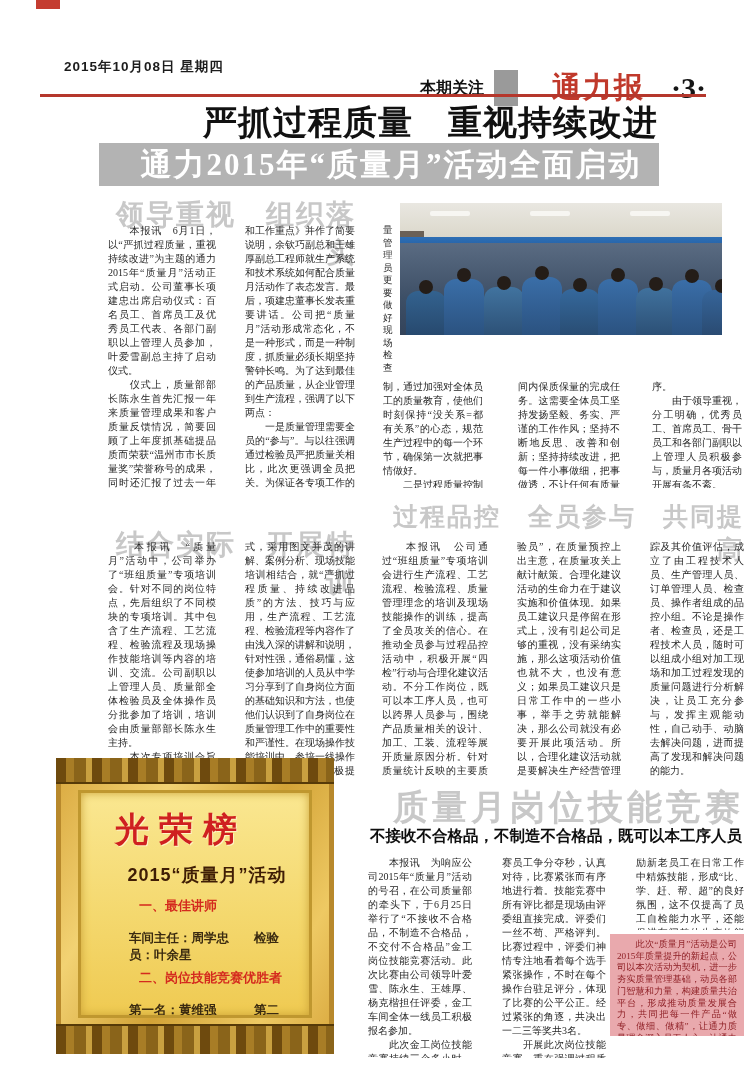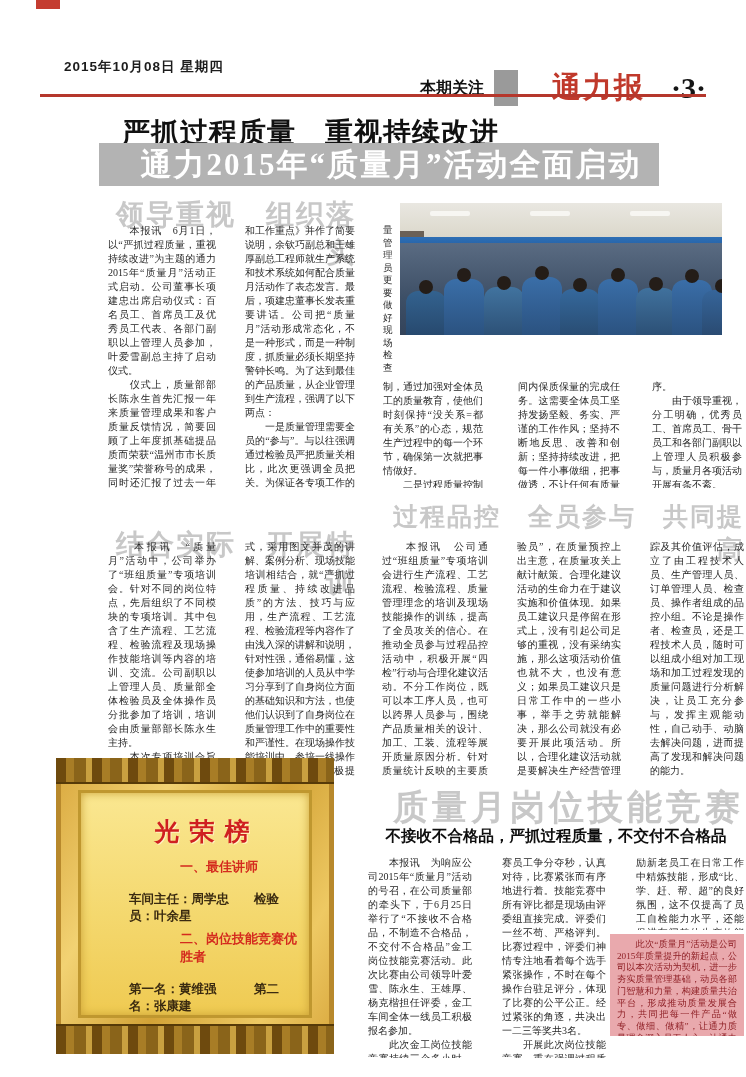--- a/index.html
+++ b/index.html
@@ -13,23 +13,23 @@
             font-weight:bold;font-size:13.5px;color:#1c1c1c;letter-spacing:1px;}
   .hdr-right{position:absolute;right:40px;top:46px;display:flex;align-items:center;height:44px;margin-top:20px;}
   .hdr-focus{font-family:"Liberation Sans","DejaVu Sans",sans-serif;font-weight:bold;font-size:16px;color:#111;}
   .hdr-divider{width:1px;height:36px;background:#9a9a9a;margin:0 10px;}
   .hdr-masthead{font-family:"Liberation Serif","DejaVu Serif",serif;font-weight:bold;
                 font-size:29px;color:#c0392b;letter-spacing:2px;}
   .hdr-pageno{font-family:"Liberation Serif","DejaVu Serif",serif;font-weight:bold;font-size:30px;color:#151515;margin-left:2px;}
   .hdr-rule{position:absolute;left:40px;top:94px;width:666px;height:3px;background:#b5372c;}
 
   
-  .headline{position:absolute;left:84px;top:100px;width:574px;margin:14px;text-align:left;
+  .headline{position:absolute;left:84px;top:100px;width:574px;margin:0;text-align:right;
             font-family:"Liberation Sans","DejaVu Sans",sans-serif;font-weight:bold;
-            font-size:28px;color:#111;letter-spacing:1px;}
+            font-size:34px;color:#111;letter-spacing:1px;}
   .gray-banner{position:absolute;left:99px;top:143px;width:560px;height:43px;background:#b3b3b3;
                color:#ffffff;font-weight:bold;font-size:31px;text-align:center;line-height:43px;
                letter-spacing:2px;font-family:"Liberation Serif","DejaVu Serif",serif;}
 
   
   .sec-title{position:absolute;margin:0;text-align:right;font-family:"Liberation Sans","DejaVu Sans",sans-serif;
              font-weight:bold;color:#c8c8c8;letter-spacing:2px;}
   .st-lead{left:84px;top:196px;width:272px;font-size:28px;}
   .st-train{left:84px;top:498px;width:272px;font-size:28px;margin-top:28px;}
   .st-ctrl{left:356px;top:500px;width:388px;font-size:25px;}
@@ -91,27 +91,27 @@
          background:linear-gradient(120deg,#d9a83e,#f2d273 28%,#d3a337 55%,#eec963 80%,#d9a83e);
          border-left:5px solid #b8892c;border-right:5px solid #b8892c;}
   .board-top,.board-bottom{position:absolute;left:-5px;right:-5px;height:26px;
          background:repeating-linear-gradient(90deg,#6e4a0e 0 10px,#a87d26 10px 18px,#8a641a 18px 30px,#c9a040 30px 36px);
          border-bottom:2px solid #563a08;}
   .board-top{top:0;}
   .board-bottom{bottom:0;height:30px;border-top:2px solid #563a08;border-bottom:none;}
   .board-panel{position:absolute;left:17px;right:17px;top:32px;bottom:36px;
          background:linear-gradient(#fae791,#f4d86e 55%,#efca52);
          border:3px solid #bf972f;box-shadow:inset 0 0 10px #caa137;padding:6px 10px;overflow:hidden;}
-  .board-title{text-align:center;font-family:"Liberation Serif","DejaVu Serif",serif;font-weight:bold;
-               font-size:25px;color:#cf2020;letter-spacing:10px;text-shadow:1px 1px 0 #fff3c4;margin-top:16px;}
+  .board-title{font-family:"Liberation Serif","DejaVu Serif",serif;font-weight:bold;
+               font-size:34px;color:#cf2020;letter-spacing:10px;text-shadow:1px 1px 0 #fff3c4;margin-top:8px;}
   .board-subtitle{text-align:center;font-family:"Liberation Sans","DejaVu Sans",sans-serif;font-weight:bold;
                   font-size:18px;color:#3f1d05;margin-top:10px;letter-spacing:1px;}
   .board-list{margin-top:10px;}
   .board-label{font-family:"Liberation Sans","DejaVu Sans",sans-serif;font-weight:bold;
-               font-size:13px;color:#d42a1e;margin-top:5px;margin-left:41px;}
+               font-size:13px;color:#d42a1e;margin-top:5px;}
   .board-value{font-family:"Liberation Sans","DejaVu Sans",sans-serif;font-weight:bold;
                font-size:12.5px;color:#3a2a10;padding-left:14px;margin-top:15px;white-space:pre-wrap;line-height:17px;}
 </style>
 </head>
 <body>
 
 <div class="page" data-name="newspaper-page">
 
   <div class="corner-mark" data-name="corner-mark"></div>
 
@@ -168,34 +168,35 @@
 　　每个员工都可以是“检</div>
   <div class="col c-c2" data-name="control-column-2">验员”，在质量预控上出主意，在质量攻关上献计献策。合理化建议活动的生命力在于建议实施和价值体现。如果员工建议只是停留在形式上，没有引起公司足够的重视，没有采纳实施，那么这项活动价值也就不大，也没有意义；如果员工建议只是日常工作中的一些小事，举手之劳就能解决，那么公司就没有必要开展此项活动。所以，合理化建议活动就是要解决生产经营管理中有价值问题。公司去年成立技术创新及合理化建议奖励基金，这正是给全体员工能够充分展示技能、智慧，体现自身价值的平台。
 　　公司针对生产过程中质量疑难杂症、实施的建议成果跟</div>
   <div class="col c-c3" data-name="control-column-3">踪及其价值评估，成立了由工程技术人员、生产管理人员、订单管理人员、检查员、操作者组成的品控小组。不论是操作者、检查员，还是工程技术人员，随时可以组成小组对加工现场和加工过程发现的质量问题进行分析解决，让员工充分参与，发挥主观能动性，自己动手、动脑去解决问题，进而提高了发现和解决问题的能力。
 　　过程品控得到了广泛的响应，公司宣传栏做了相应的活动宣传，各部门车间积极发动员工参与其中。不论是在源头，还是在过程中，品控小组贯穿于生产全过程，获得了丰硕的成果。</div>
 
   <div class="board" data-name="honor-board">
     <div class="board-top" data-name="honor-board-top-ornament"></div>
     <div class="board-panel" data-name="honor-board-panel">
       <div class="board-title" data-name="honor-board-title">光荣榜</div>
+      <div class="board-subtitle" data-name="honor-board-subtitle">2015“质量月”活动</div>
       <div class="board-list" data-name="honor-board-list">
         <div class="board-label" data-name="honor-item-label">一、最佳讲师</div>
         <div class="board-value" data-name="honor-item-value">车间主任：周学忠　　检验员：叶余星</div>
         <div class="board-label" data-name="honor-item-label">二、岗位技能竞赛优胜者</div>
         <div class="board-value" data-name="honor-item-value">第一名：黄维强　　　第二名：张康建
 第三名：陈相存</div>
 
       </div>
     </div>
     <div class="board-bottom" data-name="honor-board-bottom-ornament"></div>
   </div>
 
   <h2 class="sec-title st-comp" data-name="section-title-competition">质量月岗位技能竞赛</h2>
-  <div class="comp-sub" data-name="competition-subtitle">不接收不合格品，严抓过程质量，不交付不合格品</div>
+  <div class="comp-sub" data-name="competition-subtitle">不接收不合格品，不制造不合格品，既可以本工序人员</div>
   <div class="col c-k1" data-name="competition-column-1">　　本报讯　为响应公司2015年“质量月”活动的号召，在公司质量部的牵头下，于6月25日举行了“不接收不合格品，不制造不合格品，不交付不合格品”金工岗位技能竞赛活动。此次比赛由公司领导叶爱雪、陈永生、王雄厚、杨克楷担任评委，金工车间全体一线员工积极报名参加。
 　　此次金工岗位技能竞赛持续三个多小时，竞赛分为五部分：图纸识别、实战操作、自检确认、首检确认和质量问答。比赛过程中，参</div>
   <div class="col c-k2" data-name="competition-column-2">赛员工争分夺秒，认真对待，比赛紧张而有序地进行着。技能竞赛中所有评比都是现场由评委组直接完成。评委们一丝不苟、严格评判。比赛过程中，评委们神情专注地看着每个选手紧张操作，不时在每个操作台驻足评分，体现了比赛的公平公正。经过紧张的角逐，共决出一二三等奖共3名。
 　　开展此次岗位技能竞赛，重在强调过程质量控制、技能水平在生产工作中的重要性，同时也全面检验了各岗位技能技巧水平与实际操作能力，激</div>
   <div class="col c-k3" data-name="competition-column-3">励新老员工在日常工作中精炼技能，形成“比、学、赶、帮、超”的良好氛围，这不仅提高了员工自检能力水平，还能促进车间整体生产效能稳步提升。</div>
   <div class="highlight-box" data-name="closing-highlight-box">　　此次“质量月”活动是公司2015年质量提升的新起点，公司以本次活动为契机，进一步夯实质量管理基础，动员各部门智慧和力量，构建质量共治平台，形成推动质量发展合力，共同把每一件产品“做专、做细、做精”，让通力质量理念深入员工人心，让通力品质再上新台阶。</div>
 
 </div>
 
 </body></html>

